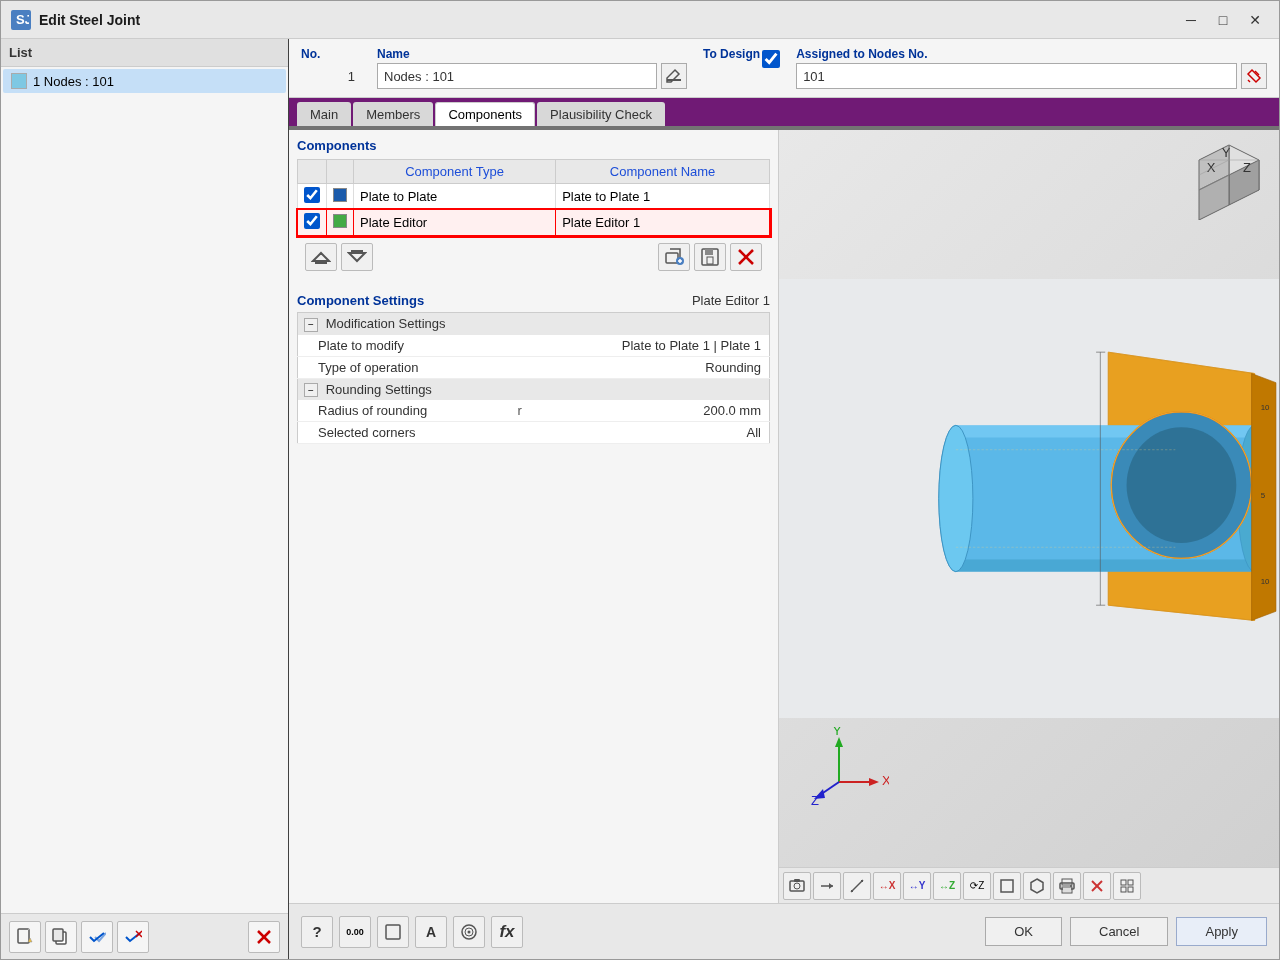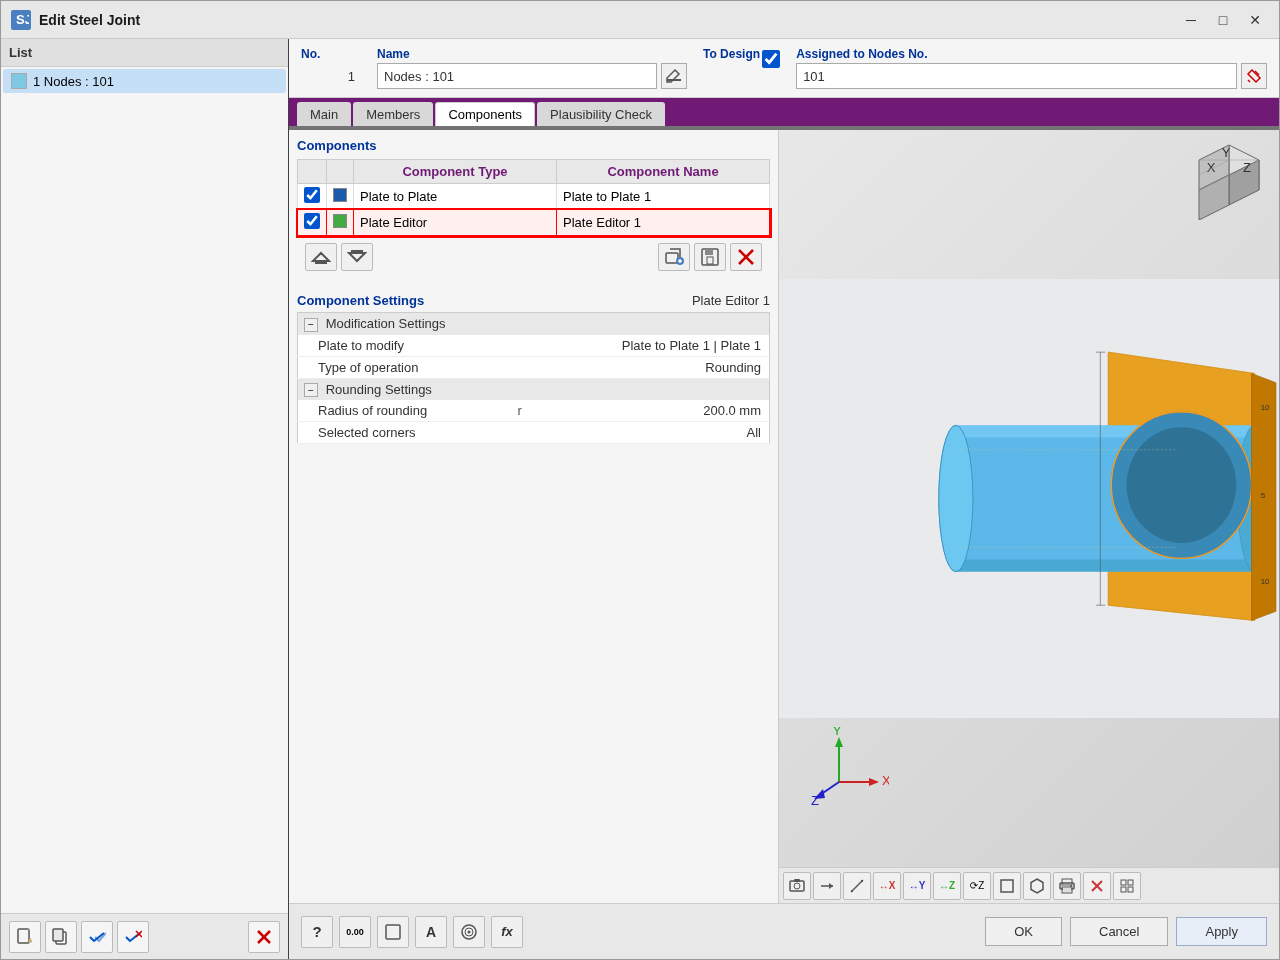--- a/index.html
+++ b/index.html
@@ -52,21 +52,21 @@
 
     
     .form-panel { width: 490px; background: #f5f5f5; border-right: 1px solid #ccc; display: flex; flex-direction: column; overflow-y: auto; }
 
     
     .components-section { padding: 8px; }
     .section-title { color: #003399; font-weight: 600; margin-bottom: 6px; font-size: 13px; }
 
     
     .comp-table { width: 100%; border-collapse: collapse; border: 1px solid #ccc; background: white; }
-    .comp-table th { background: #e8e8e8; padding: 4px 8px; text-align: center; border: 1px solid #ccc; font-weight: 700; color: #701a75; }
+    .comp-table th { background: #e8e8e8; padding: 4px 8px; text-align: center; border: 1px solid #ccc; font-weight: 400; color: #1d4ed8; }
     .comp-table td { padding: 3px 6px; border: 1px solid #ddd; }
     .comp-table tr.selected { background: #fff0f0; outline: 2px solid red; }
     .comp-table tr.selected td { border-color: red; }
     .comp-table tr.normal { background: white; }
     .comp-row-checkbox { width: 16px; height: 16px; accent-color: #0055cc; }
     .comp-color-box { width: 14px; height: 14px; display: inline-block; border: 1px solid #888; }
     .comp-color-blue { background: #1a5aaa; }
     .comp-color-green { background: #44aa44; }
 
     .comp-actions { padding: 6px 8px; display: flex; align-items: center; gap: 4px; border-top: 1px solid #ddd; }
@@ -501,21 +501,21 @@
               </svg>
           </button>
           <button class="bot-btn" title="Format" style="font-size:14px; font-weight:bold; color:#333;">A</button>
           <button class="bot-btn" title="Filter">
             <svg width="18" height="18" viewBox="0 0 18 18">
                 <ellipse cx="9" cy="9" rx="7" ry="7" fill="none" stroke="#555" stroke-width="1.5"></ellipse>
                 <ellipse cx="9" cy="9" rx="4" ry="4" fill="none" stroke="#555" stroke-width="1"></ellipse>
                 <circle cx="9" cy="9" r="1.5" fill="#555"></circle>
               </svg>
           </button>
-          <button class="bot-btn" title="Formula" style="font-size:13px; color:#333; font-style:italic; font-weight:bold;">fx</button>
+          <button class="bot-btn" title="Formula" style="font-size:17px; color:#333; font-style:italic; font-weight:bold;">fx</button>
         </div>
         <div class="bottom-actions">
           <button class="action-btn">OK</button>
           <button class="action-btn">Cancel</button>
           <button class="action-btn apply">Apply</button>
         </div>
       </div>
     </div>
   </div>
 </div>

